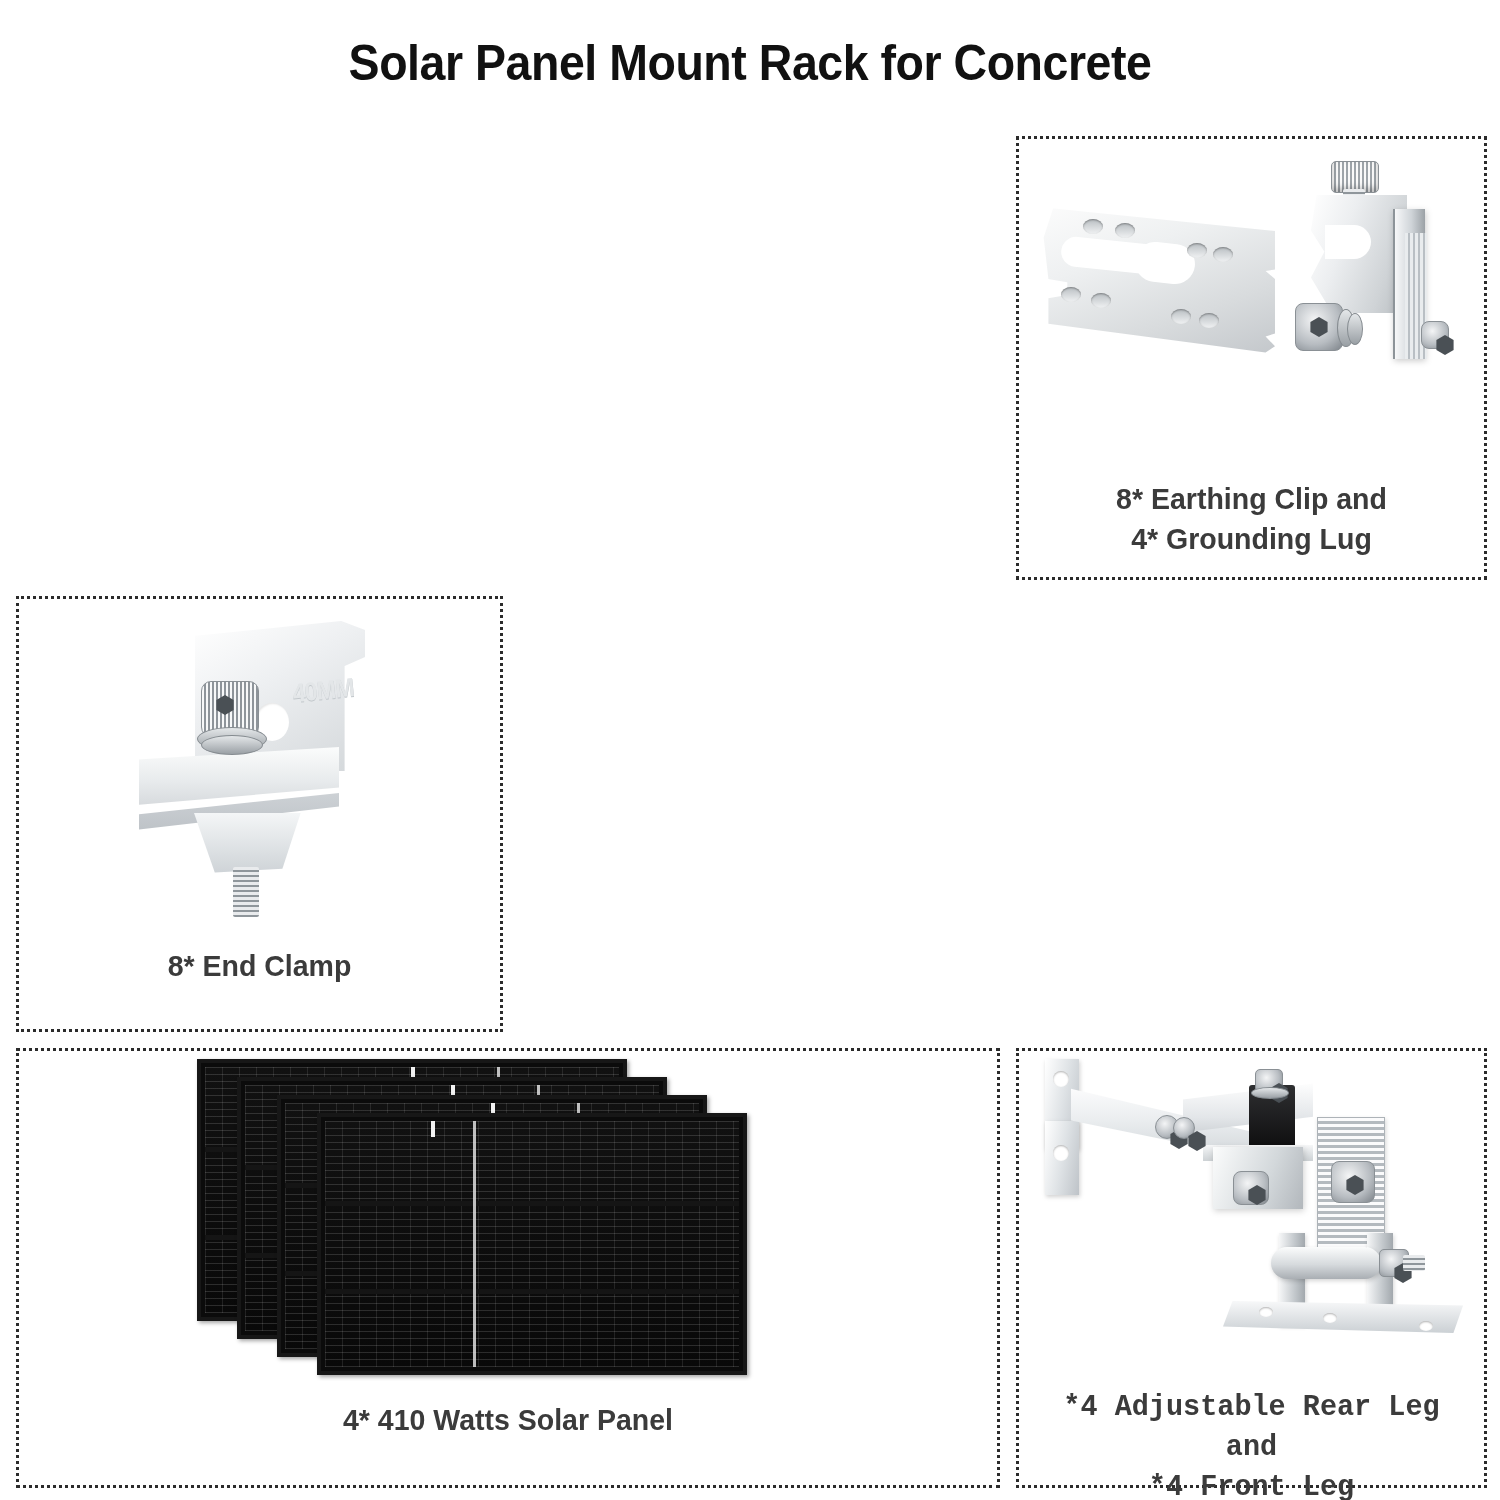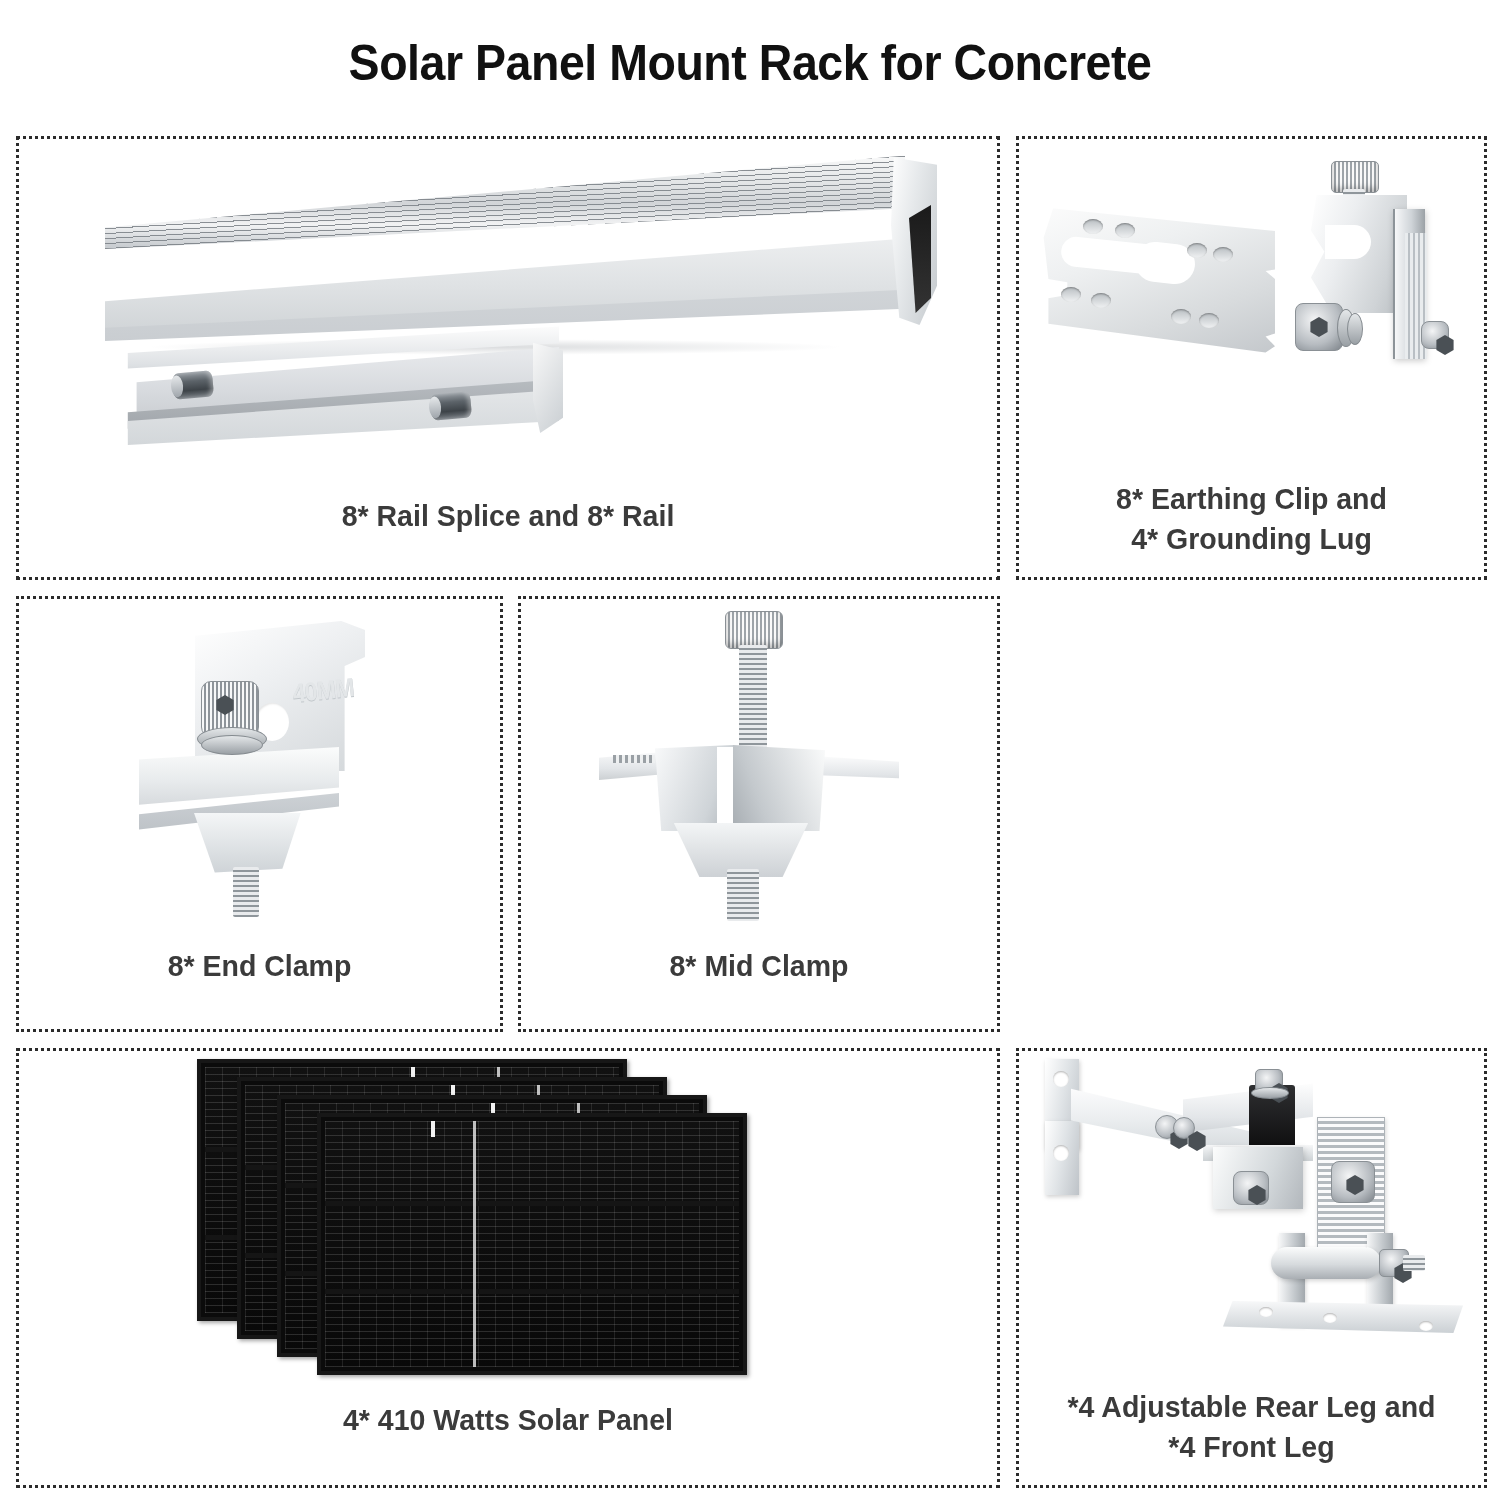--- a/index.html
+++ b/index.html
@@ -43,21 +43,21 @@
   }
   .label.two-line{line-height:40px;}
 
   
   #cell-rail       {left:16px;  top:136px;  width:984px;  height:444px;}
   #cell-earthing   {left:1016px;top:136px;  width:471px;  height:444px;}
   #cell-endclamp   {left:16px;  top:596px;  width:487px;  height:436px;}
   #cell-midclamp   {left:518px; top:596px;  width:482px;  height:436px;}
   #cell-bolt       {left:1016px;top:596px;  width:471px;  height:436px;}
   #cell-panel      {left:16px;  top:1048px; width:984px;  height:440px;}
-  #cell-legs       {left:1016px;top:1048px; width:471px;  height:440px;}
+  #cell-legs       {left:1016px;top:1048px; width:471px;  height:440px;font-family:Liberation Mono, monospace;}
 
   #cell-rail .stage{height:350px;}
   #cell-rail .label{top:358px;}
   #cell-earthing .stage{height:330px;}
   #cell-earthing .label{top:340px;}
   #cell-endclamp .stage{height:330px;}
   #cell-endclamp .label{top:348px;}
   #cell-midclamp .stage{height:330px;}
   #cell-midclamp .label{top:348px;}
   #cell-bolt .stage{height:330px;}
@@ -436,46 +436,20 @@
     filter:drop-shadow(1px 2px 2px rgba(0,0,0,.16));
   }
 </style>
 </head>
 <body>
 
 <div id="page">
 
   <div class="title">Solar Panel Mount Rack for Concrete</div>
 
-  <div class="cell" id="cell-rail">
-    <div class="stage">
-
-      <div class="rail-wrap">
-        <div class="rail-top"></div>
-        <div class="rail-ribs"></div>
-        <div class="rail-face"></div>
-        <div class="rail-lip"></div>
-        <div class="rail-end"></div>
-        <div class="rail-end-slot"></div>
-        <div class="rail-shadow"></div>
-      </div>
-
-      <div class="splice-wrap">
-        <div class="sp-top"></div>
-        <div class="sp-mid"></div>
-        <div class="sp-low"></div>
-        <div class="sp-bot"></div>
-        <div class="sp-endcap"></div>
-        <div class="stud" id="stud1"></div>
-        <div class="stud" id="stud2"></div>
-      </div>
-
-    </div>
-    <div class="label">8* Rail Splice and 8* Rail</div>
-  </div>
 
   <div class="cell" id="cell-earthing">
     <div class="stage">
 
       <div class="eclip">
         <div class="eclip-plate"></div>
         <div class="eclip-slot"></div>
         <div class="eclip-slot2"></div>
         <div class="ehole" style="left:44px;top:20px;"></div>
         <div class="ehole" style="left:76px;top:24px;"></div>
@@ -518,38 +492,20 @@
         <div class="hexbolt" style="left:62px;top:60px;width:56px;height:54px;background:repeating-linear-gradient(90deg,#f7f8f9 0 2px,#8e949a 2px 4px);border-radius:10px;"></div>
         <div class="washer" style="left:58px;top:106px;width:68px;height:22px;"></div>
         <div class="washer" style="left:62px;top:114px;width:60px;height:18px;"></div>
         <div class="ec-foot"></div>
         <div class="thread" style="left:94px;top:246px;height:50px;width:26px;"></div>
       </div>
     </div>
     <div class="label">8* End Clamp</div>
   </div>
 
-  <div class="cell" id="cell-midclamp">
-    <div class="stage">
-      <div class="midclamp">
-        <div class="knurl-screw" style="left:126px;top:0px;width:56px;height:36px;border-radius:6px;"></div>
-        <div class="thread" style="left:140px;top:34px;width:28px;height:190px;"></div>
-        <div class="mc-wingL"></div>
-        <div class="mc-wingR"></div>
-        <div class="mc-serr" style="left:14px;top:144px;width:42px;"></div>
-        <div class="mc-serr" style="left:174px;top:156px;width:42px;"></div>
-        <div class="mc-bodyL"></div>
-        <div class="mc-gap"></div>
-        <div class="mc-bodyR"></div>
-        <div class="mc-tee"></div>
-        <div class="thread" style="left:128px;top:258px;width:32px;height:52px;"></div>
-      </div>
-    </div>
-    <div class="label">8* Mid Clamp</div>
-  </div>
 
 
   <div class="cell" id="cell-panel">
     <div class="stage">
       <div class="panels">
         <div class="panel" id="panel1">
           <div class="cells"></div>
           <div class="hband" style="top:84px;"></div>
           <div class="hband" style="top:172px;"></div>
           <div class="busbar" style="left:296px;"></div>

